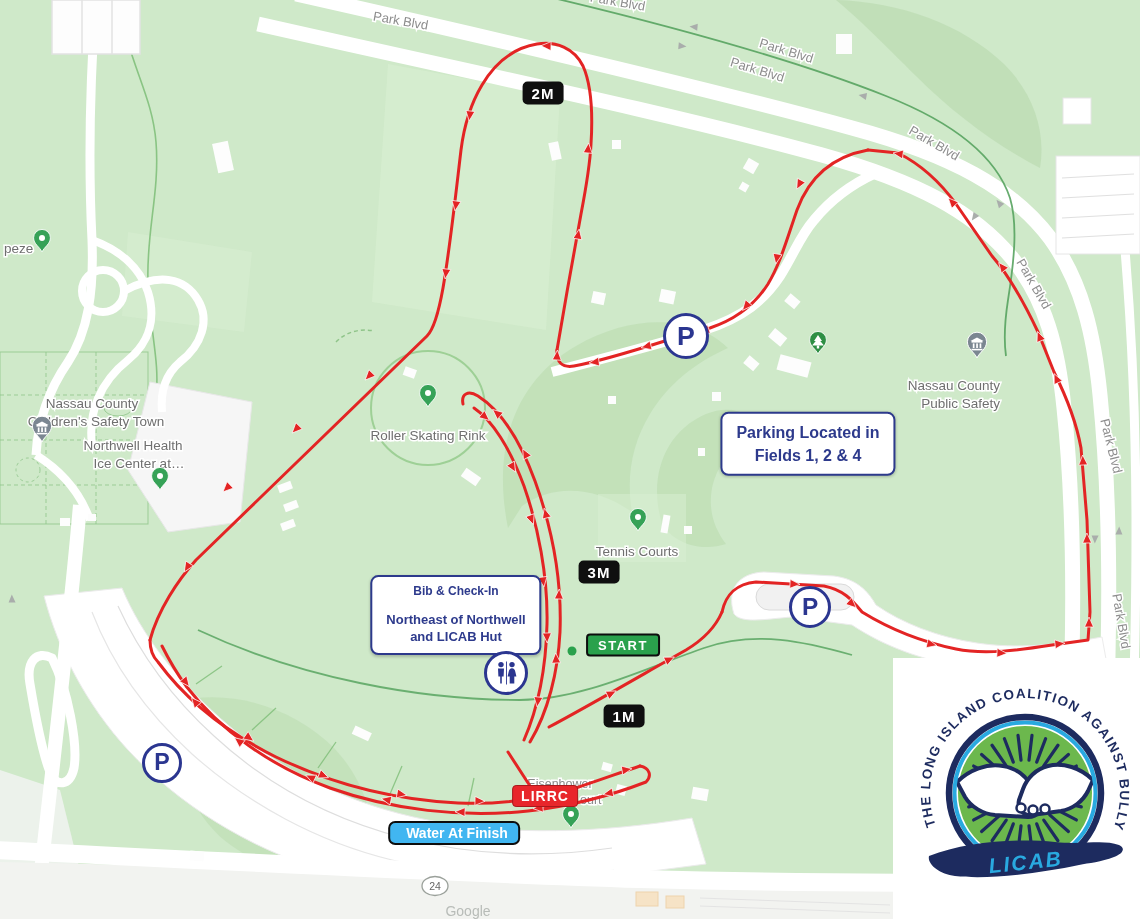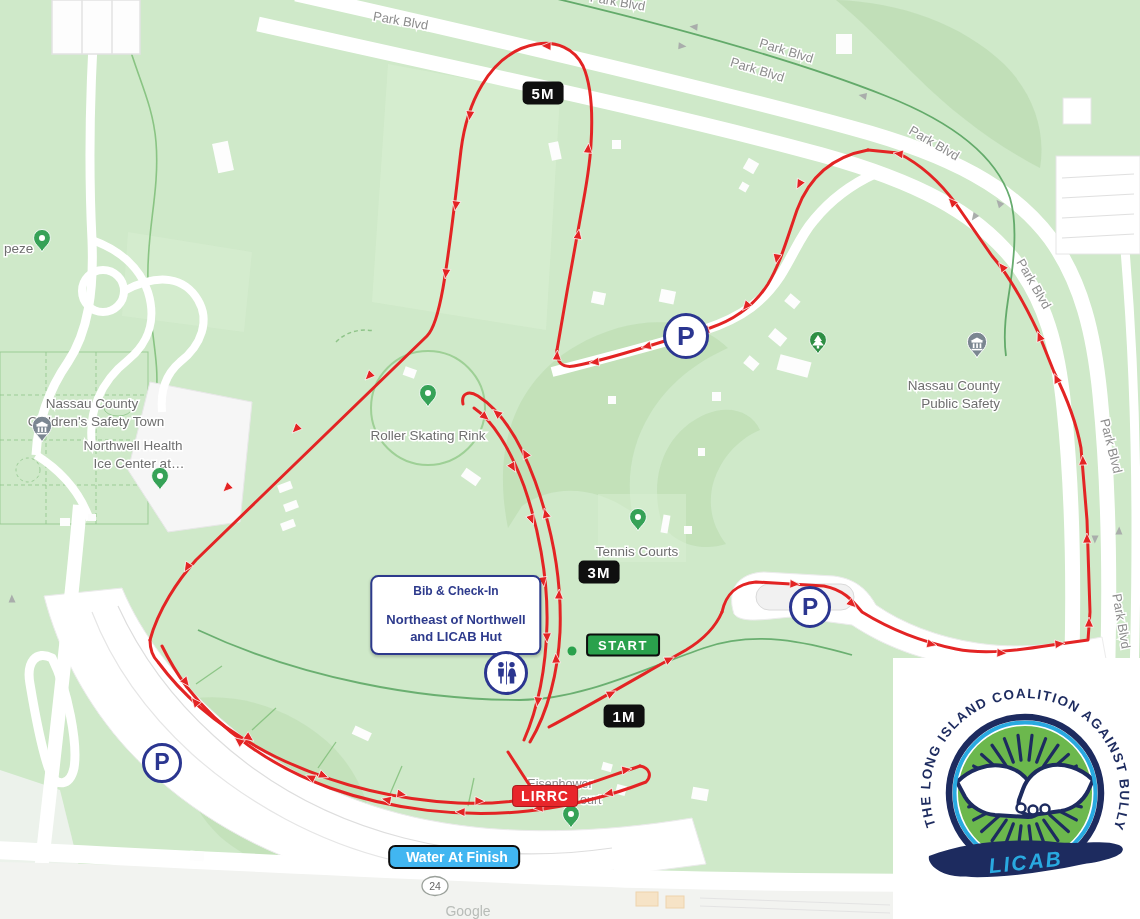--- a/index.html
+++ b/index.html
@@ -235,32 +235,36 @@
         <path d="M0 -19 L-4 -13 L-2.2 -13 L-6 -8.5 L6 -8.5 L2.2 -13 L4 -13 Z" fill="#ffffff"></path>
         <rect x="-1.2" y="-8.5" width="2.4" height="3" fill="#ffffff"></rect>
       </g>
       <g transform="translate(571 828)">
         <path d="M0 0 C-2.2 -5 -8 -7.5 -8 -13.5 A8 8 0 1 1 8 -13.5 C8 -7.5 2.2 -5 0 0 Z" fill="#36a257" stroke="#ffffff" stroke-width="0.8" transform="scale(1.05)"></path>
         <circle cy="-14" r="3" fill="#ffffff"></circle>
       </g>
       <circle cx="572" cy="651" r="4.5" fill="#2aa14c"></circle>
     </svg>
 
-  <div class="ov badge-mile" style="left: 543px; top: 93px;">5M</div>
+  <div class="ov badge-mile" style="left: 543px; top: 93px;">2M</div>
   <div class="ov badge-mile" style="left: 599px; top: 572px;">3M</div>
   <div class="ov badge-mile" style="left: 624px; top: 716px;">1M</div>
 
   <div class="ov badge-start" style="left: 623px; top: 645px;">START</div>
   <div class="ov badge-finish" style="left: 545px; top: 796px;">LIRRC</div>
-  <div class="ov badge-water" style="left: 454px; top: 857px; padding-left: 16px;">Water At Finish</div>
+  <div class="ov badge-water" style="left: 454px; top: 833px; padding-left: 16px;">Water At Finish</div>
 
   <div class="ov info-box" style="left: 456px; top: 615px;">
     <div class="info-title">Bib &amp; Check-In</div>
     <div class="info-sub">Northeast of Northwell</div>
     <div class="info-sub">and LICAB Hut</div>
+  </div>
+  <div class="ov info-box" style="left: 808px; top: 444px;">
+    <div class="info-title16">Parking Located in</div>
+    <div class="info-title16">Fields 1, 2 &amp; 4</div>
   </div>
 
   <div class="ov p-icon" style="left: 162px; top: 763px; width: 40px; height: 40px; font-size: 23.2px;">P</div>
   <div class="ov p-icon" style="left: 810px; top: 607px; width: 42px; height: 42px; font-size: 24.36px;">P</div>
   <div class="ov p-icon" style="left: 686px; top: 336px; width: 46px; height: 46px; font-size: 26.68px;">P</div>
 
   <div class="ov wc-icon" style="left: 506px; top: 673px;">
     <svg width="27" height="26" viewBox="0 0 27 26">
       <g fill="#2b3690">
         <circle cx="8" cy="4.6" r="2.7"></circle>

